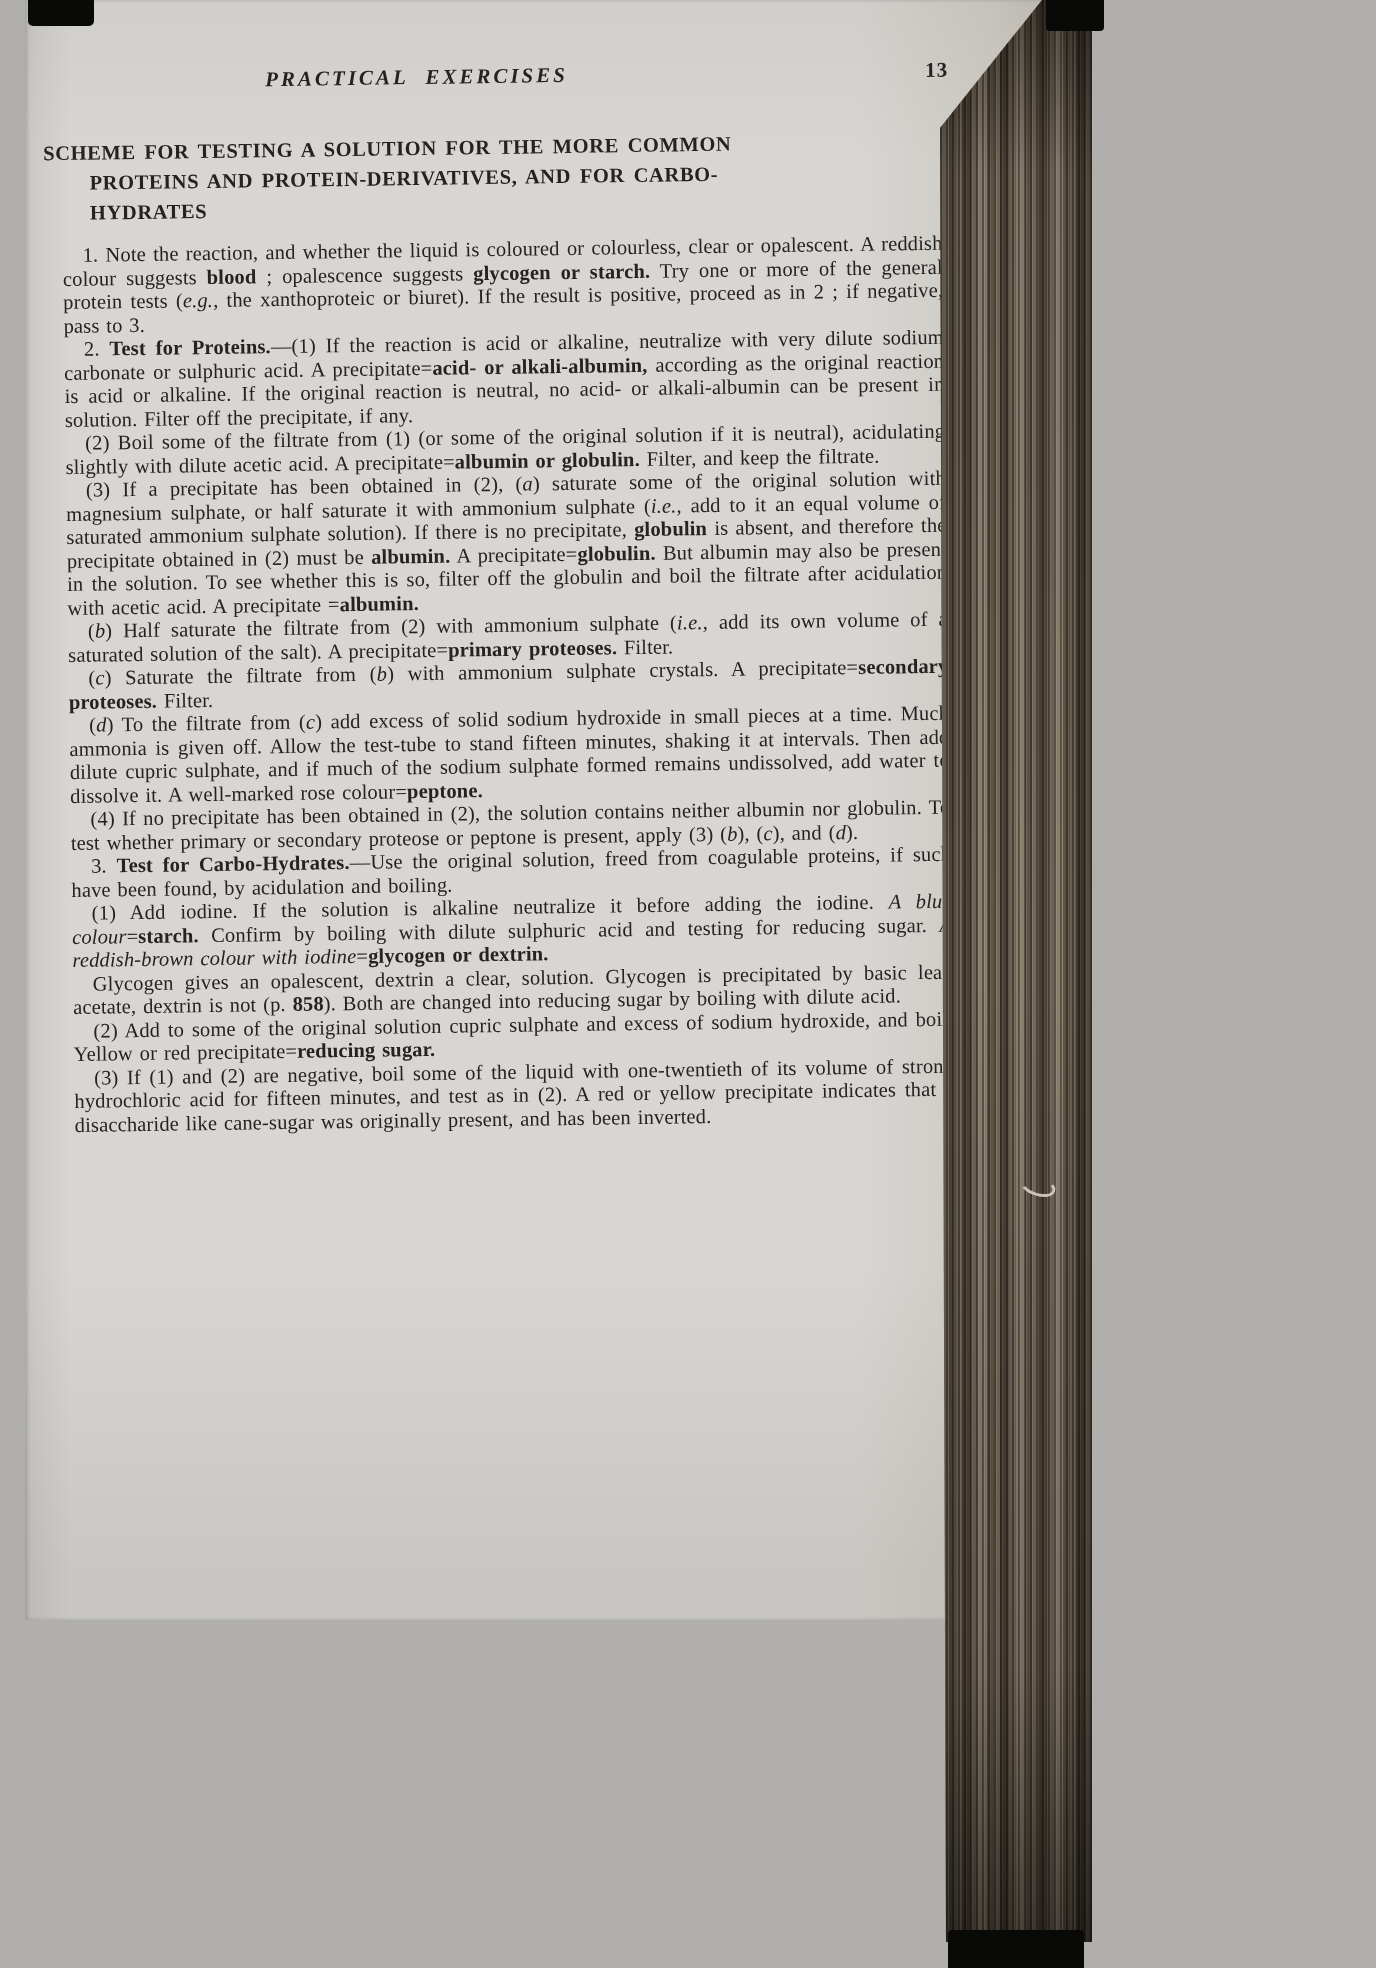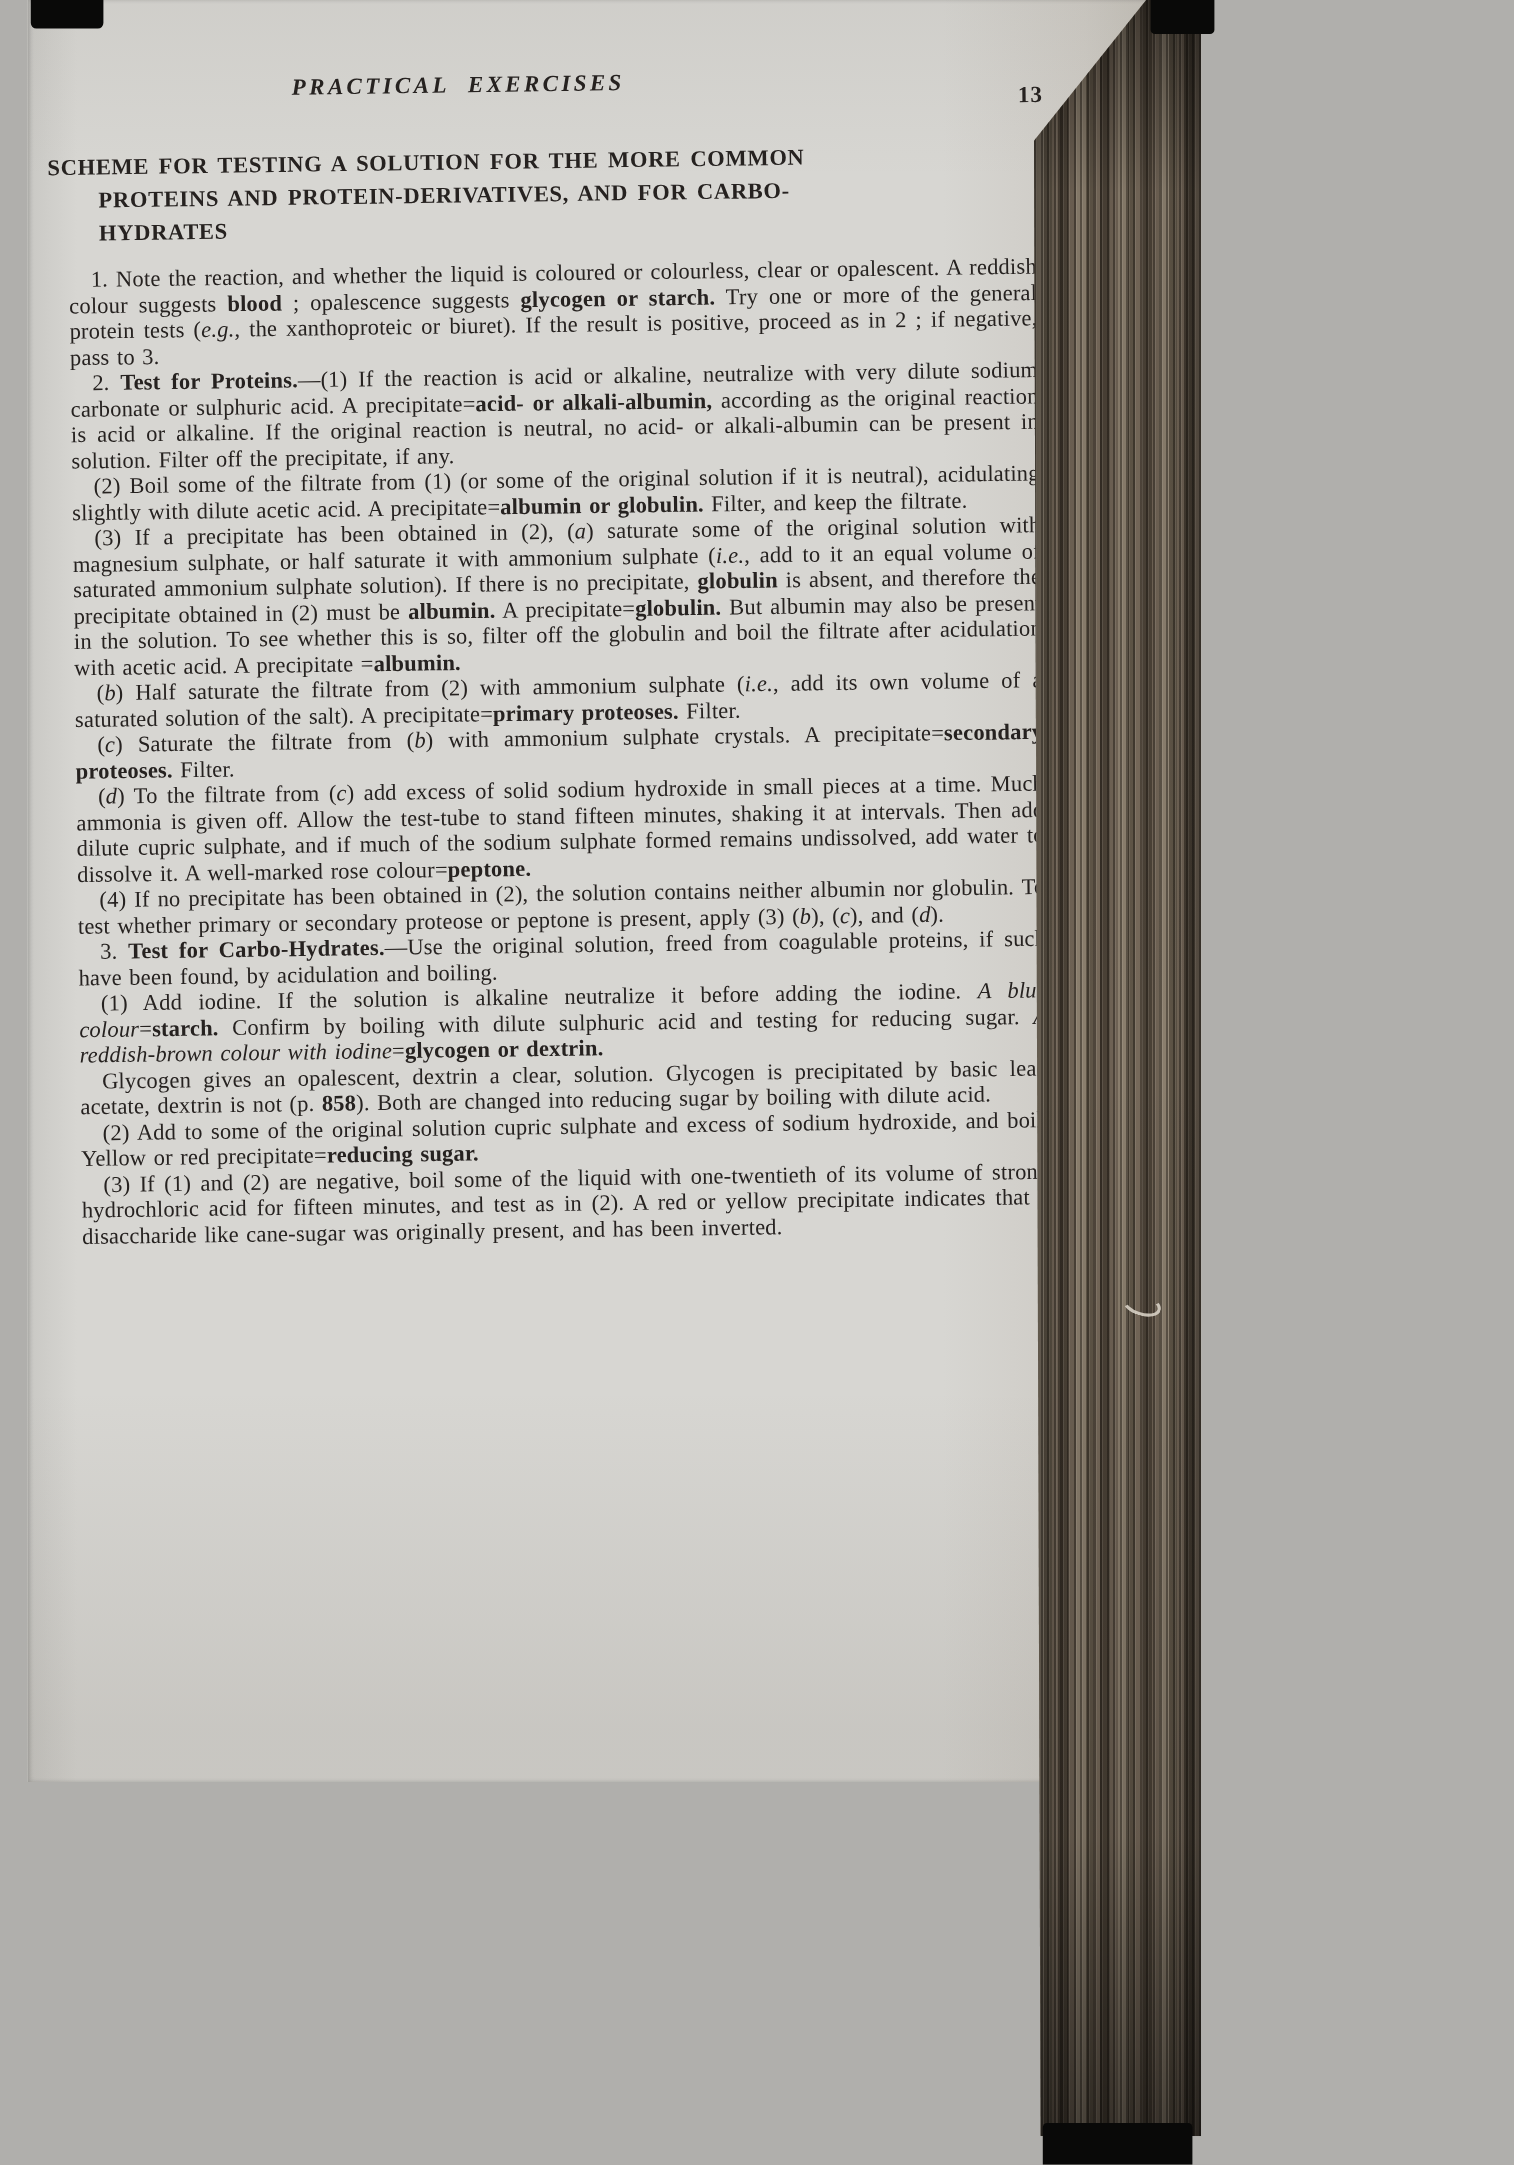--- a/index.html
+++ b/index.html
@@ -27,21 +27,21 @@
     transform: rotate(-0.8deg);
     transform-origin: 0 0;
     color: var(--ink, #262220);
   }
   .running-header { position:relative; height:34px; font-size:21px; }
   .rh-title {
     position:absolute; left:205px; top:0;
     font-weight:bold; font-style:italic;
     letter-spacing:3px; word-spacing:9px;
   }
-  .rh-page { position:absolute; right:-8px; top:16px; font-weight:bold; letter-spacing:1px;text-align:center; }
+  .rh-page { position:absolute; right:-8px; top:0; font-weight:bold; letter-spacing:1px;text-align:center; }
 
   .heading { margin-top:34px; margin-left:-18px; font-weight:bold; font-size:20.5px; line-height:30px; letter-spacing:0.6px; word-spacing:3px; }
   .h-line.indent { margin-left:46px; }
 
   .body { margin-top:16px; }
   .par {
     font-size:20.5px; line-height:23.5px;
     text-align:justify; text-indent:20px;
     letter-spacing:0.15px; word-spacing:1.5px;
   }

